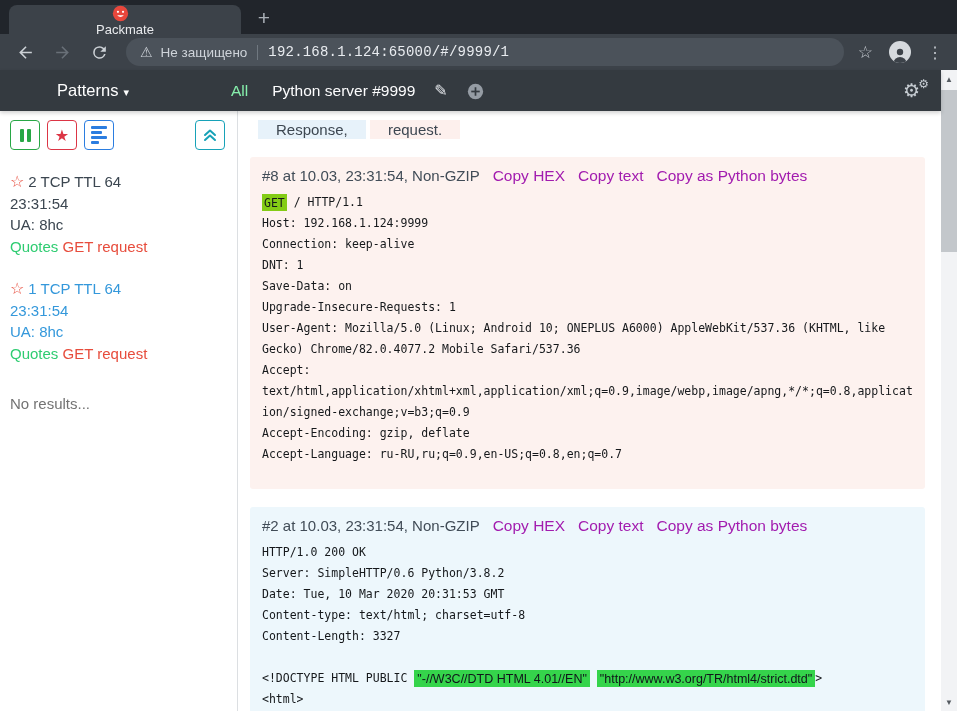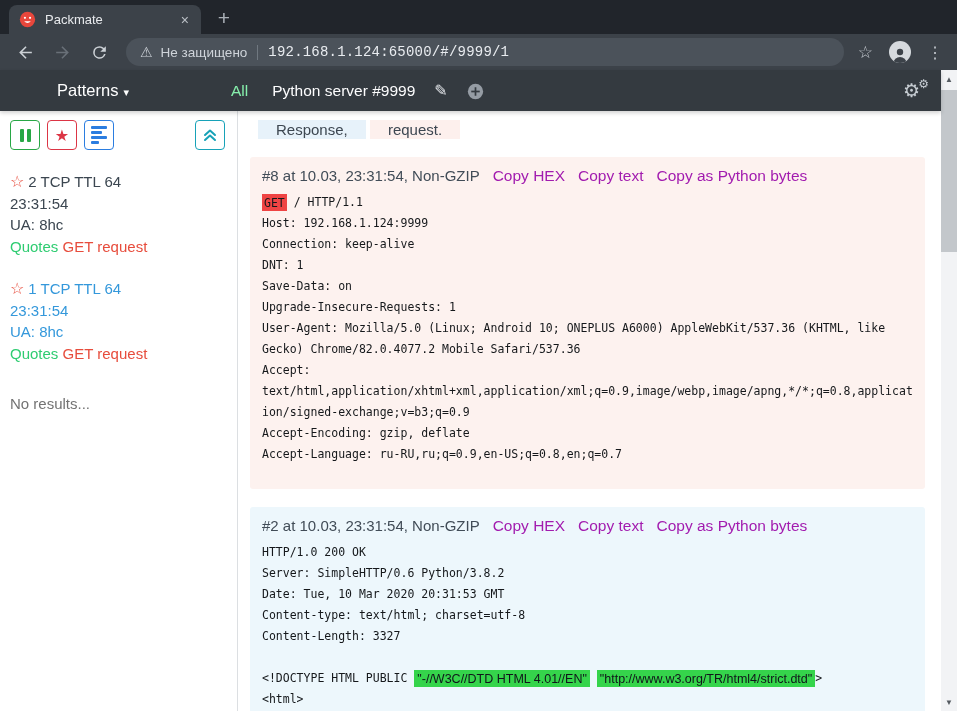--- a/index.html
+++ b/index.html
@@ -1,22 +1,22 @@
 <!DOCTYPE html>
 <html><head>
 <meta charset="utf-8">
 <style>
   * { margin:0; padding:0; box-sizing:border-box; }
   body { width:957px; height:711px; overflow:hidden; font-family:"Liberation Sans", sans-serif; background:#fff; }
   .window { width:957px; height:711px; display:flex; flex-direction:column; }
 
   
   .tabstrip { height:34px; background:#21252b; display:flex; align-items:flex-end; flex:0 0 auto; }
-  .tab { margin-left:9px; width:192px; height:29px; background:#3c4249; border-radius:8px 8px 0 0;
-         display:flex; align-items:center; padding:0 10px; }
+  .tab { margin-left:9px; width:232px; height:29px; background:#3c4249; border-radius:8px 8px 0 0;
+         display:flex; align-items:center; padding:0 10px;flex-direction:column; }
   .favicon { width:17px; height:17px; margin-right:9px; flex:0 0 auto; }
   .tab-title { color:#e8eaed; font-size:13px; flex:1; }
   .tab-close { color:#bcc1c7; font-size:14px; cursor:default; padding:0 2px; }
   .newtab { width:28px; height:28px; margin:0 0 2px 9px; display:flex; align-items:center; justify-content:center;
             color:#a9afb6; font-size:21px; font-weight:400; }
 
   .toolbar { height:36px; background:#3c4249; display:flex; align-items:center; padding:0 10px; flex:0 0 auto; }
   .nav-ic { width:22px; height:22px; display:flex; align-items:center; justify-content:center; }
   .nav-ic svg { width:19px; height:19px; }
   .nav-back { margin-left:4px; }
@@ -81,21 +81,21 @@
   .lg-response { background:#e7f2fa; }
   .lg-request { background:#fdf0ed; }
 
   .pkt { margin-top:15px; border-radius:3px; padding:8px 10px 24px 12px; }
   .pkt.request { background:#fdf2ef; }
   .pkt.response { background:#edf7fc; margin-top:18px; padding-bottom:40px; }
   .pkt-head { font-size:15px; color:#414c57; line-height:21px; }
   .pkt-link { color:#a21caf; font-size:15.5px; margin-left:13px; text-decoration:none; cursor:pointer; }
   .pkt-body { margin-top:6px; font-family:"DejaVu Sans Mono", monospace; font-size:11.5px; line-height:21px;
               color:#15181b; white-space:pre; }
-  mark.h-red { background:#ef4444; color:#15181b; padding:1.5px 2px; }
+  mark.h-red { background:#84cc16; color:#15181b; padding:1.5px 2px; }
   mark.h-green { background:#35d44b; color:#10151a; padding:1.5px 3px;
                  font-family:"Liberation Sans", sans-serif; font-size:12.5px; }
 
   
   .pgscroll { width:16px; background:#f2f3f5; position:relative; flex:0 0 auto; }
   .sb-arrow { position:absolute; left:0; width:16px; height:14px; display:flex; align-items:center;
               justify-content:center; color:#555b61; font-size:8px; }
   .sb-up { top:2px; } .sb-down { bottom:2px; }
   .sb-thumb { position:absolute; left:0; top:20px; width:16px; height:162px; background:#c3c7cb; }
 </style>

